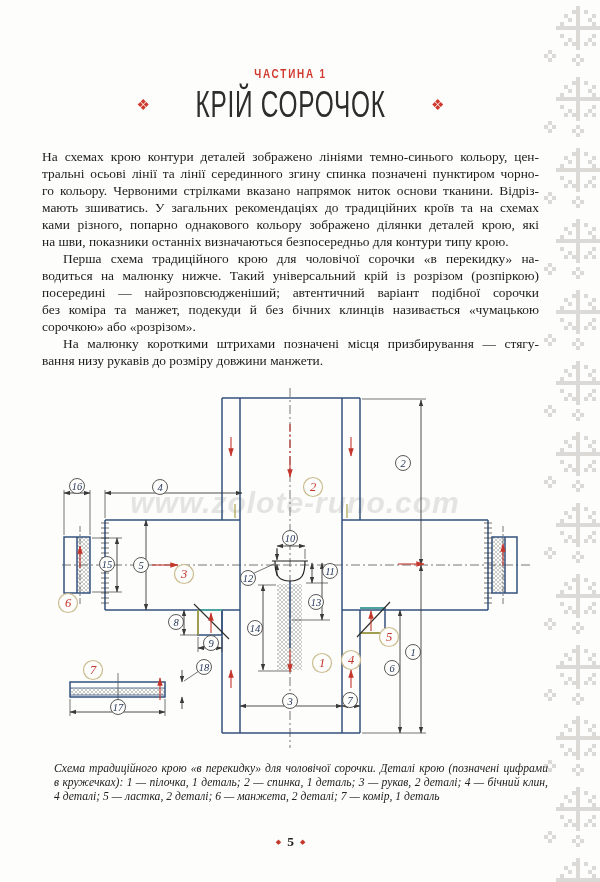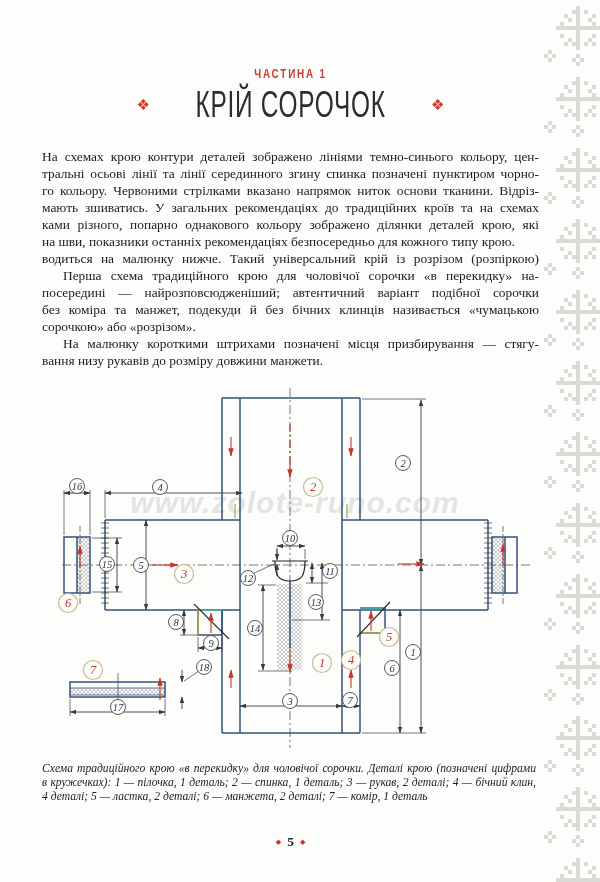--- a/index.html
+++ b/index.html
@@ -19,21 +19,21 @@
   }
   .title{
     font-family:"Liberation Sans",sans-serif;font-size:33px;font-weight:normal;
     color:#2d2d2d;letter-spacing:1px;transform:scale(.74,1.12);white-space:nowrap;
   }
   .orn{color:#d03a2e;font-size:15px;line-height:1;}
   .bodytext{position:absolute;top:148px;left:0;width:497px;font-size:13.4px;line-height:17px;}
   .line{text-align:left;}
   .line.fill{text-align:justify;text-align-last:justify;}
   .line.ind{text-indent:21px;}
-  .caption{position:absolute;top:762px;left:0;width:494px;font-style:italic;font-size:11.6px;line-height:14px;color:#222;}
+  .caption{position:absolute;top:762px;left:12px;width:494px;font-style:italic;font-size:11.6px;line-height:14px;color:#222;}
   .pageno{
     position:absolute;top:834px;left:0;width:100%;
     display:flex;align-items:center;justify-content:center;gap:6px;
   }
   .pageno .num{font-weight:bold;font-size:13.5px;color:#222;}
   .pageno .dia{color:#c3392e;font-size:7px;}
   #diagram{position:absolute;left:0;top:385px;}
   #border-strip{position:absolute;right:0;top:0;}
   .dimnum{font:italic 10.5px "Liberation Serif",serif;fill:#25365a;text-anchor:middle;}
   .piecenum{font:italic 12.5px "Liberation Serif",serif;fill:#c4362c;text-anchor:middle;}
@@ -86,25 +86,25 @@
     <span class="orn">❖</span>
   </div>
 
   <div class="bodytext" id="body-text">
       <div>
         <div class="line fill">На схемах крою контури деталей зображено лініями темно-синього кольору, цен-</div>
         <div class="line fill">тральні осьові лінії та лінії серединного згину спинка позначені пунктиром чорно-</div>
         <div class="line fill">го кольору. Червоними стрілками вказано напрямок ниток основи тканини. Відріз-</div>
         <div class="line fill">мають зшиватись. У загальних рекомендаціях до традиційних кроїв та на схемах</div>
         <div class="line fill">ками різного, попарно однакового кольору зображено ділянки деталей крою, які</div>
-        <div class="line">на шви, показники останніх рекомендаціях безпосередньо для кожного типу крою.</div>
+        <div class="line">на шви, показники останніх визначаються безпосередньо для контури типу крою.</div>
       </div>
       <div>
+        <div class="line fill ind">Перша схема традиційного крою для чоловічої сорочки «в перекидку» на-</div>
         <div class="line fill">водиться на малюнку нижче. Такий універсальний крій із розрізом (розпіркою)</div>
-        <div class="line fill ind">Перша схема традиційного крою для чоловічої сорочки «в перекидку» на-</div>
         <div class="line fill">посередині — найрозповсюдженіший; автентичний варіант подібної сорочки</div>
         <div class="line fill">без коміра та манжет, подекуди й без бічних клинців називається «чумацькою</div>
         <div class="line">сорочкою» або «розрізом».</div>
       </div>
       <div>
         <div class="line fill ind">На малюнку короткими штрихами позначені місця призбирування — стягу-</div>
         <div class="line">вання низу рукавів до розміру довжини манжети.</div>
       </div>
     </div>
 

